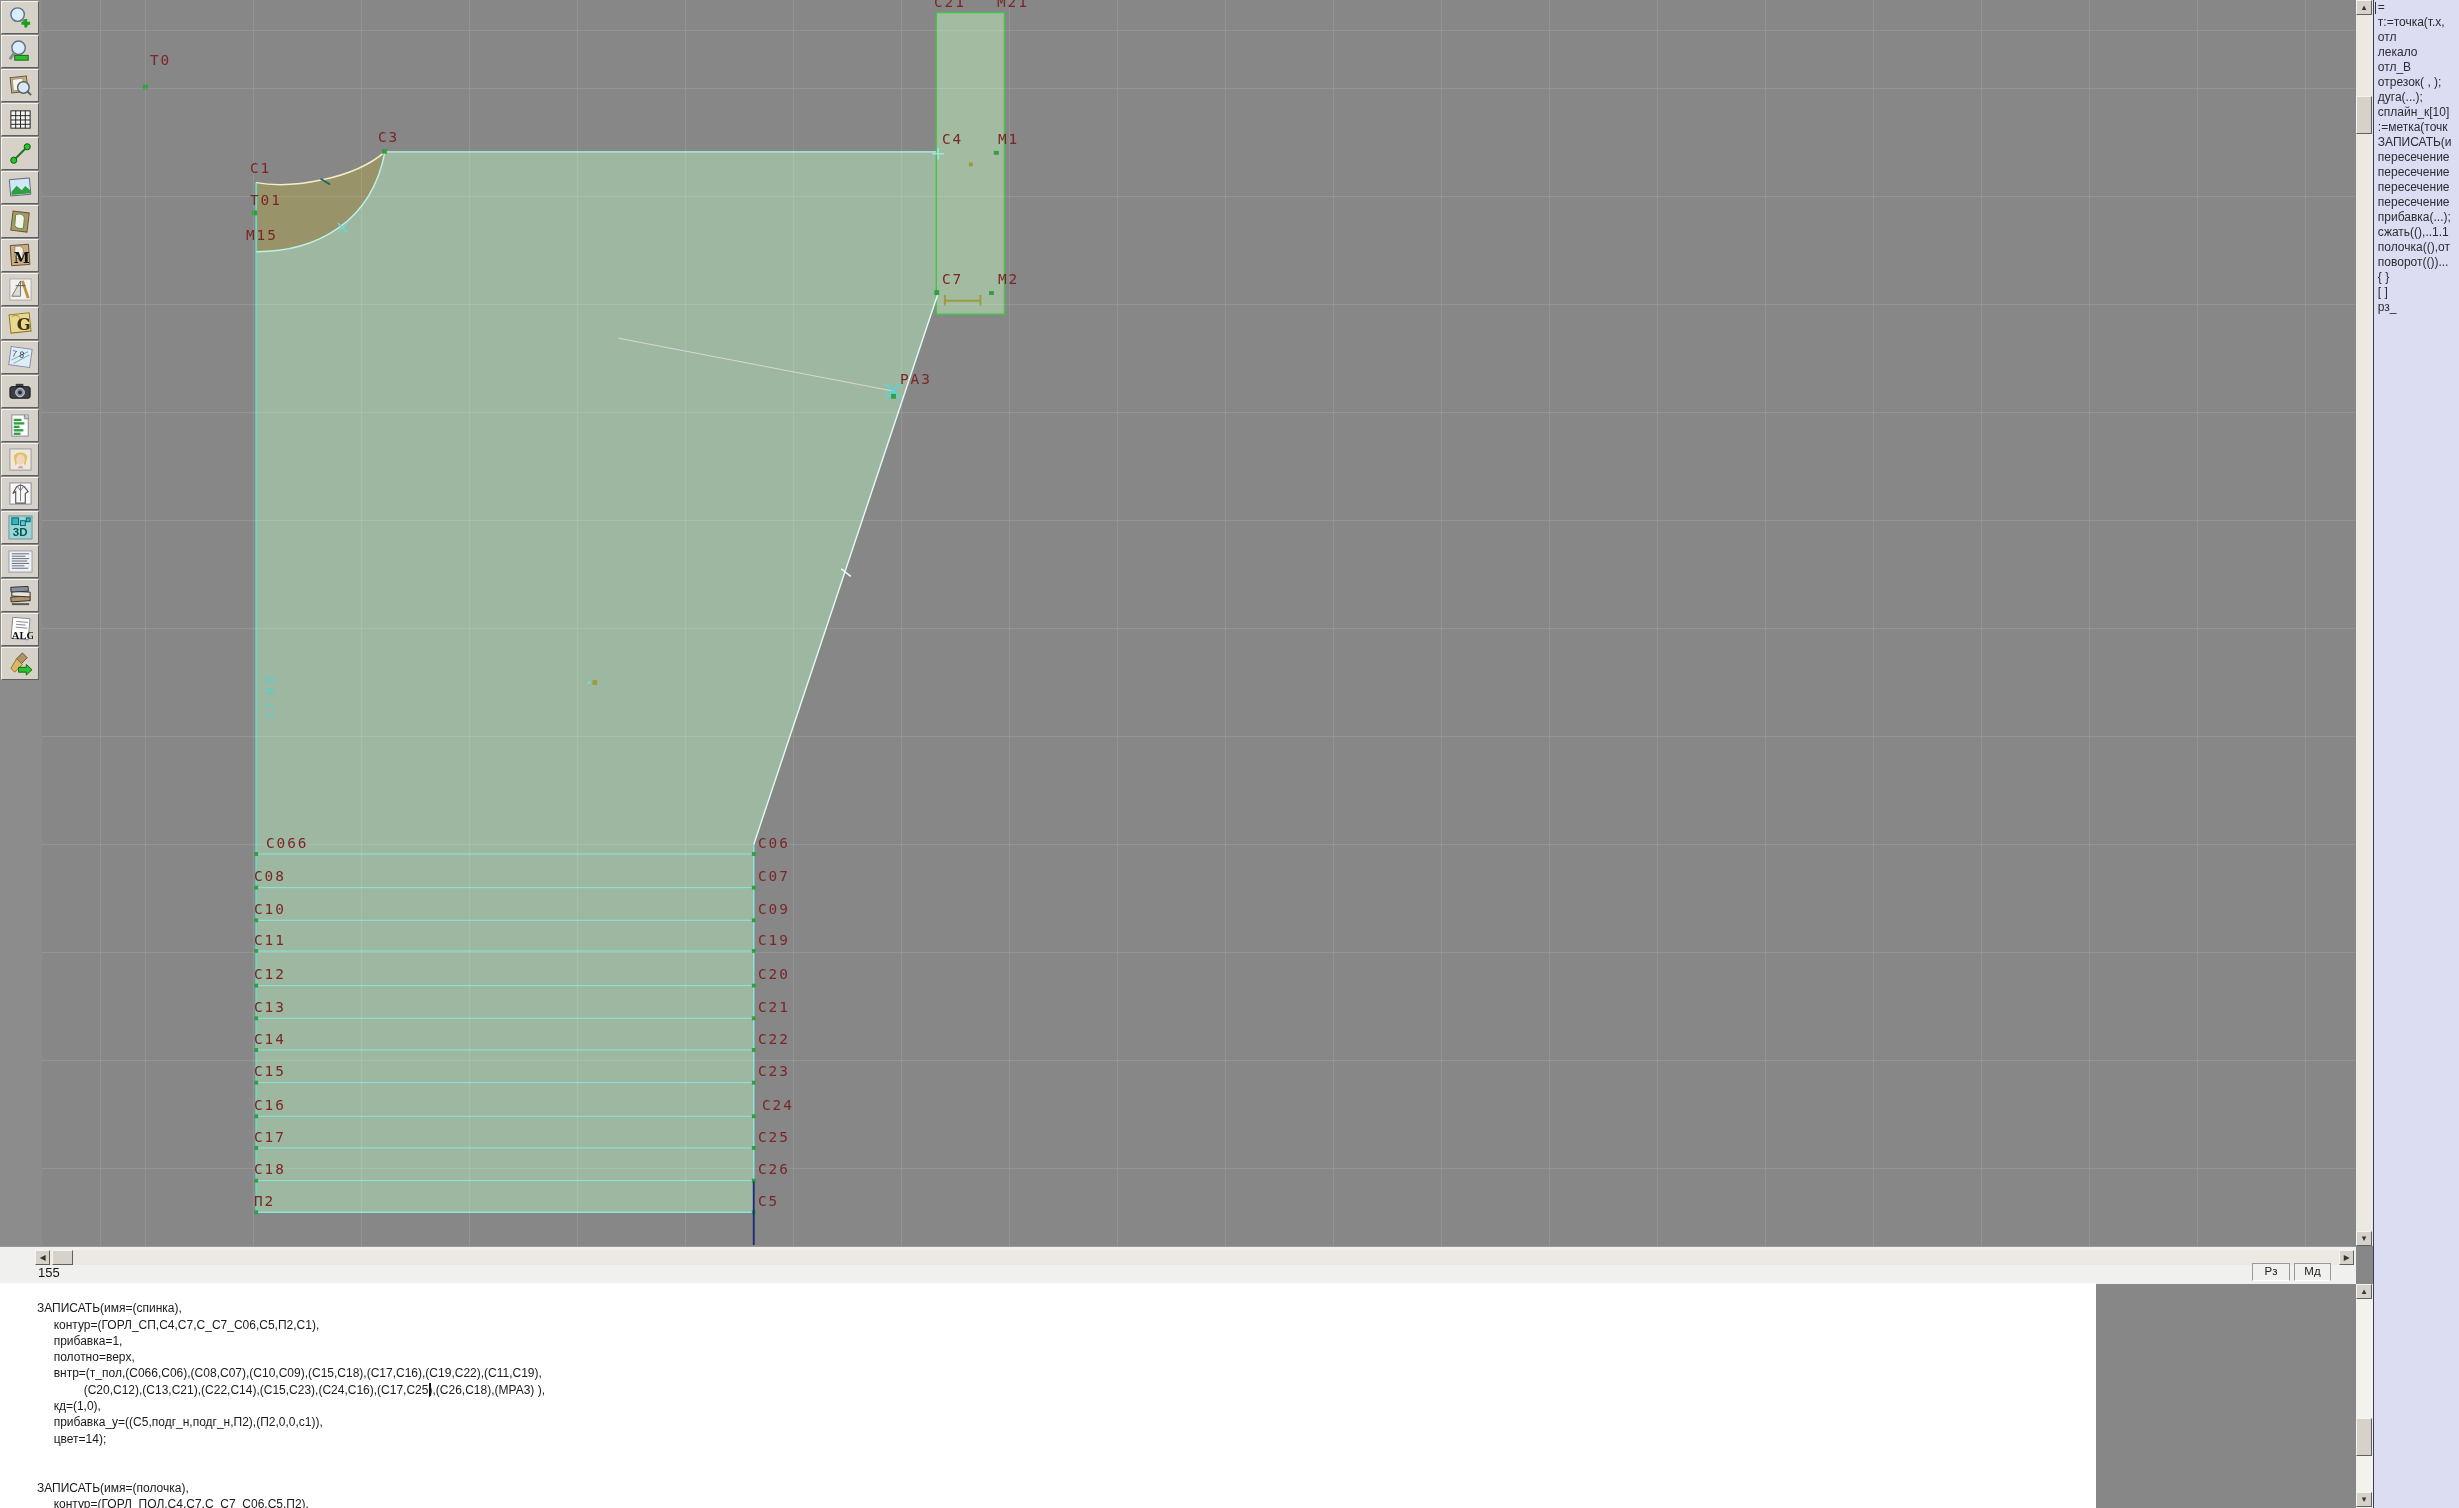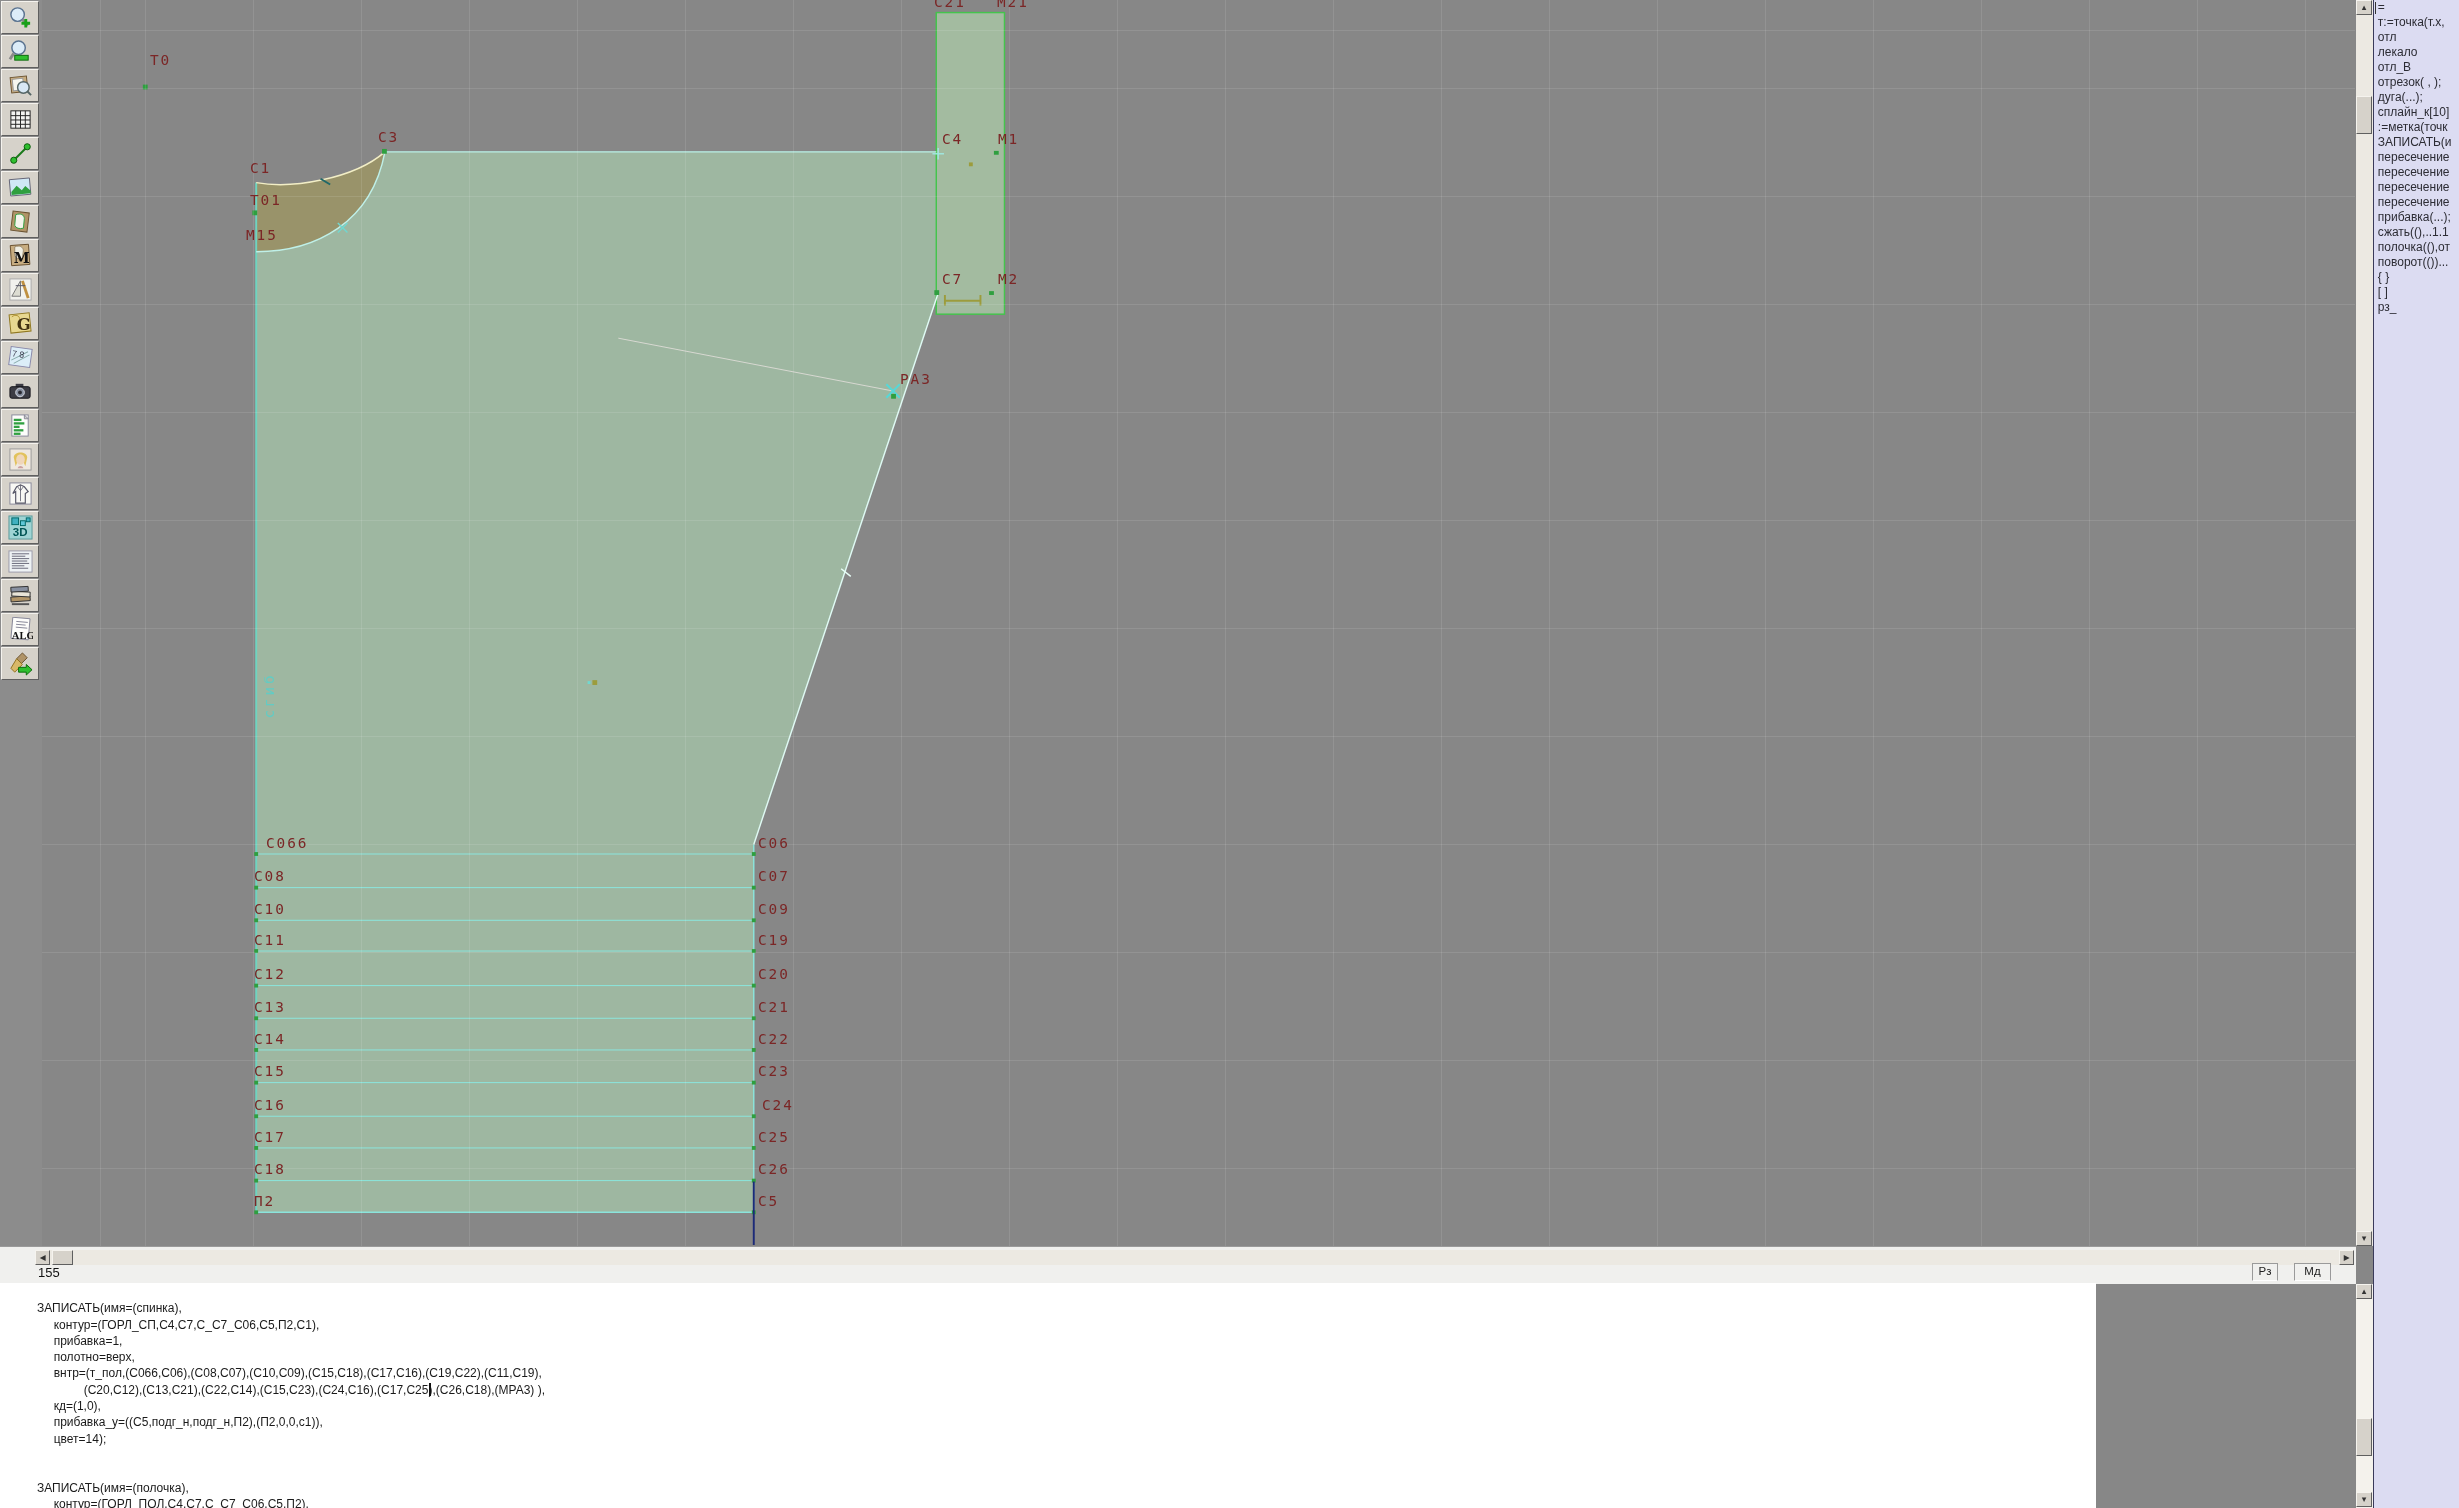--- a/index.html
+++ b/index.html
@@ -372,21 +372,21 @@
   <div class="sbtn" style="top:1231px">▼</div>
 </div>
 
 <div class="statusband">
   <div class="hscroll">
     <div class="hbtn" style="left:0">◀</div>
     <div class="hthumb"></div>
     <div class="hbtn" style="left:2304px">▶</div>
   </div>
   <div class="statusnum">155</div>
-  <div class="modebtn" style="left:2252px;width:26px">Рз</div>
+  <div class="modebtn" style="left:2252px;width:38px">Рз</div>
   <div class="modebtn" style="left:2294px;width:37px">Мд</div>
 </div>
 
 <div class="codearea">
   <pre>ЗАПИСАТЬ(имя=(спинка),
      контур=(ГОРЛ_СП,С4,С7,С_С7_С06,С5,П2,С1),
      прибавка=1,
      полотно=верх,
      внтр=(т_пол,(С066,С06),(С08,С07),(С10,С09),(С15,С18),(С17,С16),(С19,С22),(С11,С19),
               (С20,С12),(С13,С21),(С22,С14),(С15,С23),(С24,С16),(С17,С25),(С26,С18),(МРА3) ),

